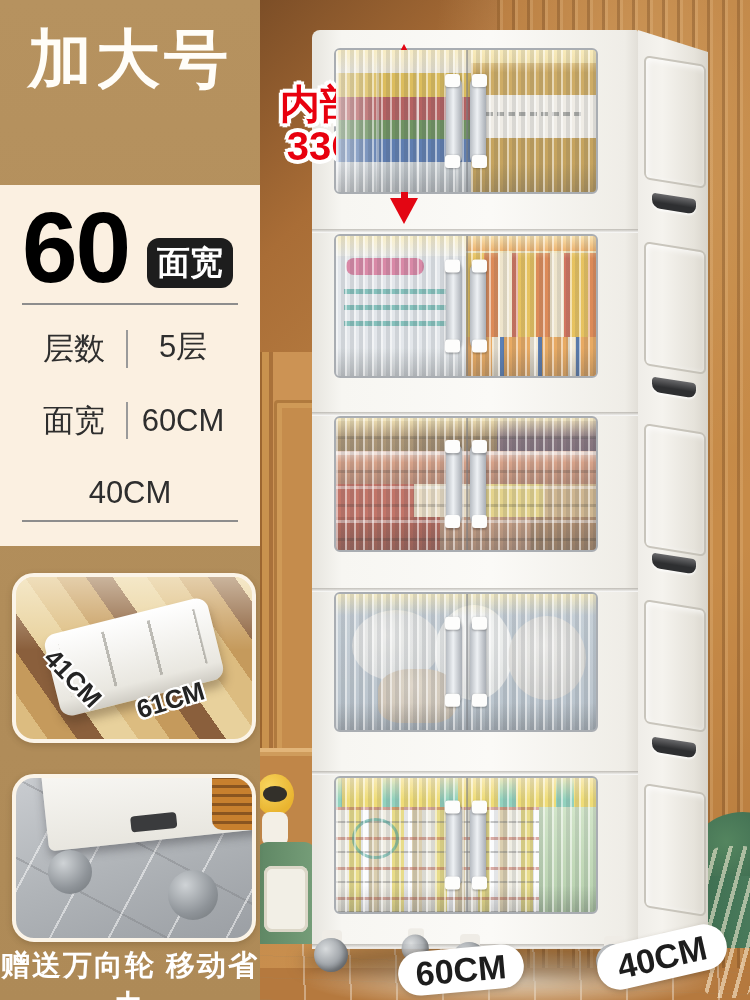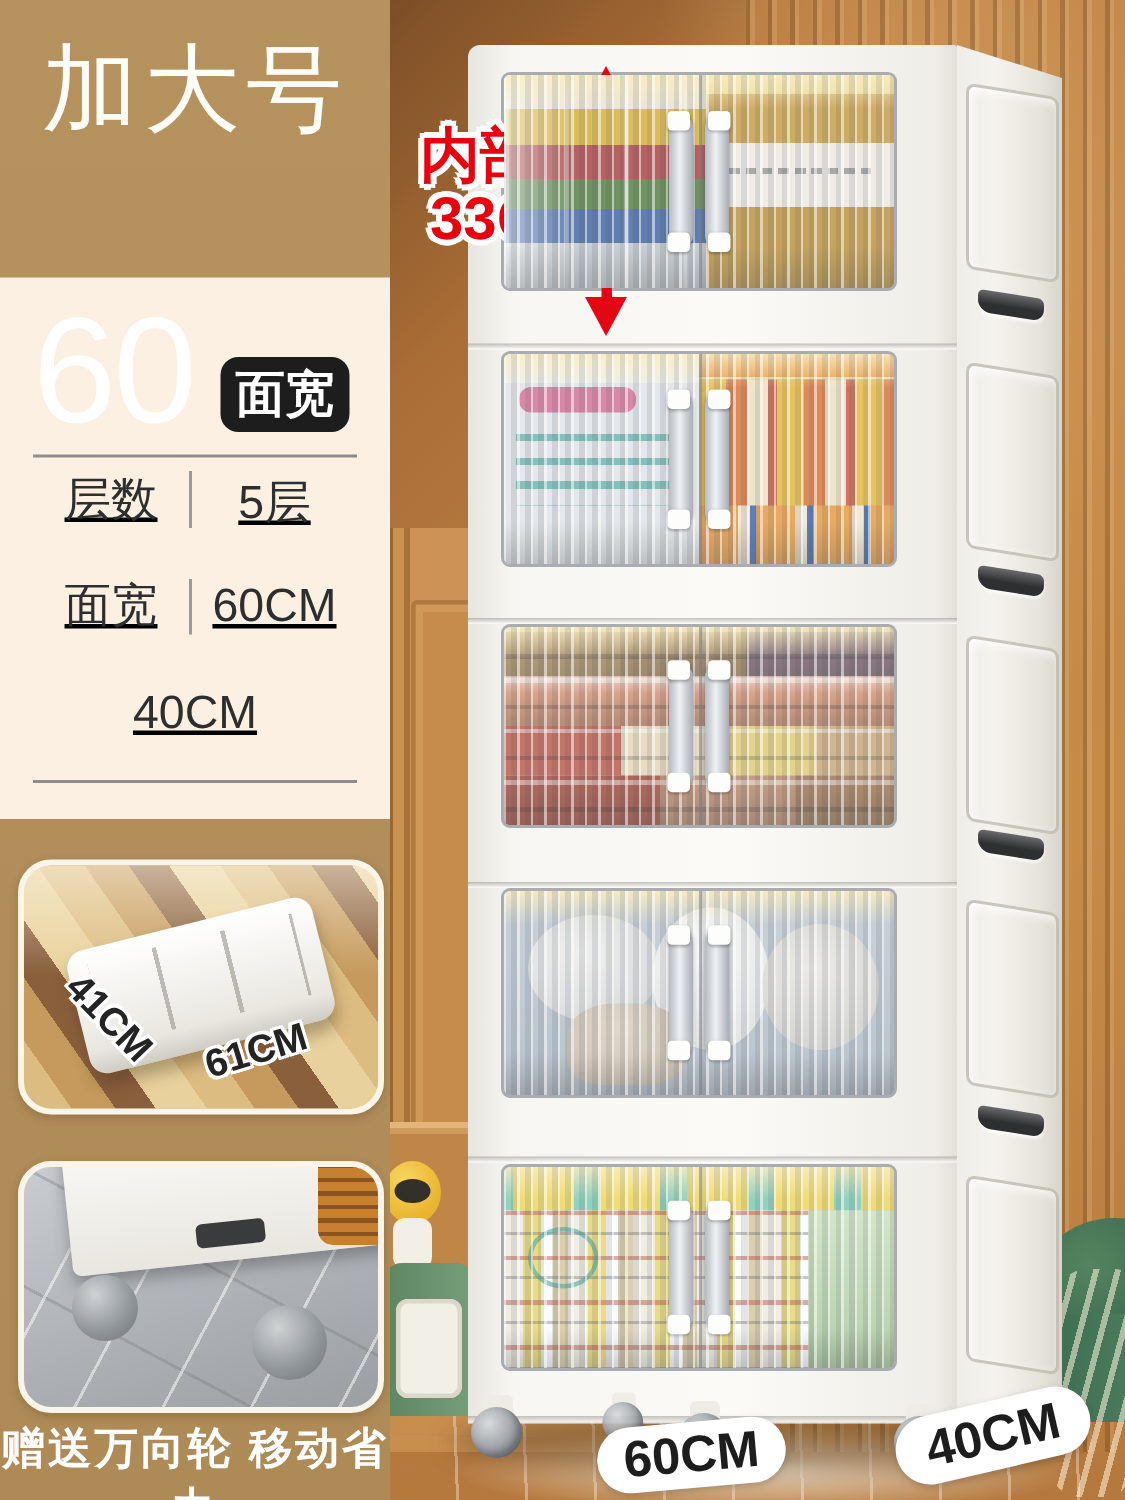--- a/index.html
+++ b/index.html
@@ -137,30 +137,30 @@
     text-shadow:-3px -3px 0 #fff,3px -3px 0 #fff,-3px 3px 0 #fff,3px 3px 0 #fff,0 -4px 0 #fff,0 4px 0 #fff,-4px 0 0 #fff,4px 0 0 #fff;}
   .arrow-shaft{left:401px;top:66px;width:7px;height:136px;background:#e30613;box-shadow:0 0 2px rgba(255,255,255,.8);}
   .arr{width:0;height:0;border-left:14px solid transparent;border-right:14px solid transparent;}
   .arr.up{left:390px;top:44px;border-bottom:26px solid #e30613;}
   .arr.down{left:390px;top:198px;border-top:26px solid #e30613;}
   .floor-pill{background:#fff;border-radius:26px;box-shadow:0 2px 5px rgba(60,45,25,.25);
     display:flex;align-items:center;justify-content:center;font-weight:700;color:#1d1d1d;}
 
   
   .sidebar{left:0;top:0;width:260px;height:1000px;background:linear-gradient(180deg,#b6925f,#ae8a57);}
-  .sb-title{left:0;top:16px;width:260px;text-align:center;color:#fffdf8;font-size:64px;font-weight:400;letter-spacing:4px;}
+  .sb-title{left:0;top:16px;width:260px;text-align:center;color:#fffdf8;font-size:64px;font-weight:700;letter-spacing:4px;}
   .sb-pill{left:20px;top:102px;width:218px;height:54px;border-radius:28px;background:#fcf3e2;
     display:flex;align-items:center;justify-content:center;font-size:35px;font-weight:800;color:#262626;}
   .spec-panel{left:0;top:185px;width:260px;height:361px;background:#fbf0e1;}
-  .size-number{left:22px;top:190px;font-size:100px;font-weight:400;color:#ffffff;letter-spacing:-2px;}
+  .size-number{left:22px;top:190px;font-size:100px;font-weight:700;color:#000000;letter-spacing:-2px;}
   .size-badge{left:147px;top:238px;width:86px;height:50px;border-radius:12px;background:#1d1d1d;
     display:flex;align-items:center;justify-content:center;color:#fff;font-size:33px;font-weight:800;}
   .spec-table{left:22px;top:303px;width:216px;height:215px;border-top:2px solid #8d8d8d;border-bottom:2px solid #8d8d8d;
     display:flex;flex-direction:column;justify-content:space-around;position:absolute;}
-  .spec-row{display:flex;height:25%;align-items:flex-start;text-decoration:underline;}
+  .spec-row{display:flex;height:25%;align-items:flex-end;}
   .spec-label{width:104px;text-align:center;font-size:31px;color:#2e2e2e;border-right:2px solid #9a9a9a;height:70%;display:flex;align-items:center;justify-content:center;}
   .spec-value{flex:1;text-align:center;font-size:31px;color:#2e2e2e;}
   .photo{left:12px;width:236px;border-radius:22px;border:4px solid #fbf4e8;overflow:hidden;box-shadow:0 2px 6px rgba(70,50,25,.25);}
   .photo1{top:573px;height:162px;
     background:repeating-linear-gradient(55deg,#dcbc80 0 26px,#c59a5c 26px 50px,#8a5f3c 50px 72px,#e8d19c 72px 100px);}
   .photo1 .shine{position:absolute;inset:0;background:linear-gradient(180deg,rgba(255,250,235,.55),rgba(255,255,255,0) 45%);}
   .foldbox{position:absolute;left:34px;top:38px;width:168px;height:84px;border-radius:12px;transform:rotate(-14deg);
     background:linear-gradient(180deg,#ffffff,#e9e7e0 80%,#cfccc4);box-shadow:0 8px 10px rgba(70,50,30,.35);}
   .foldbox:after{content:"";position:absolute;left:14px;top:10px;right:14px;bottom:18px;
     background:repeating-linear-gradient(90deg,rgba(0,0,0,0) 0 44px,rgba(150,148,140,.6) 44px 47px);}

